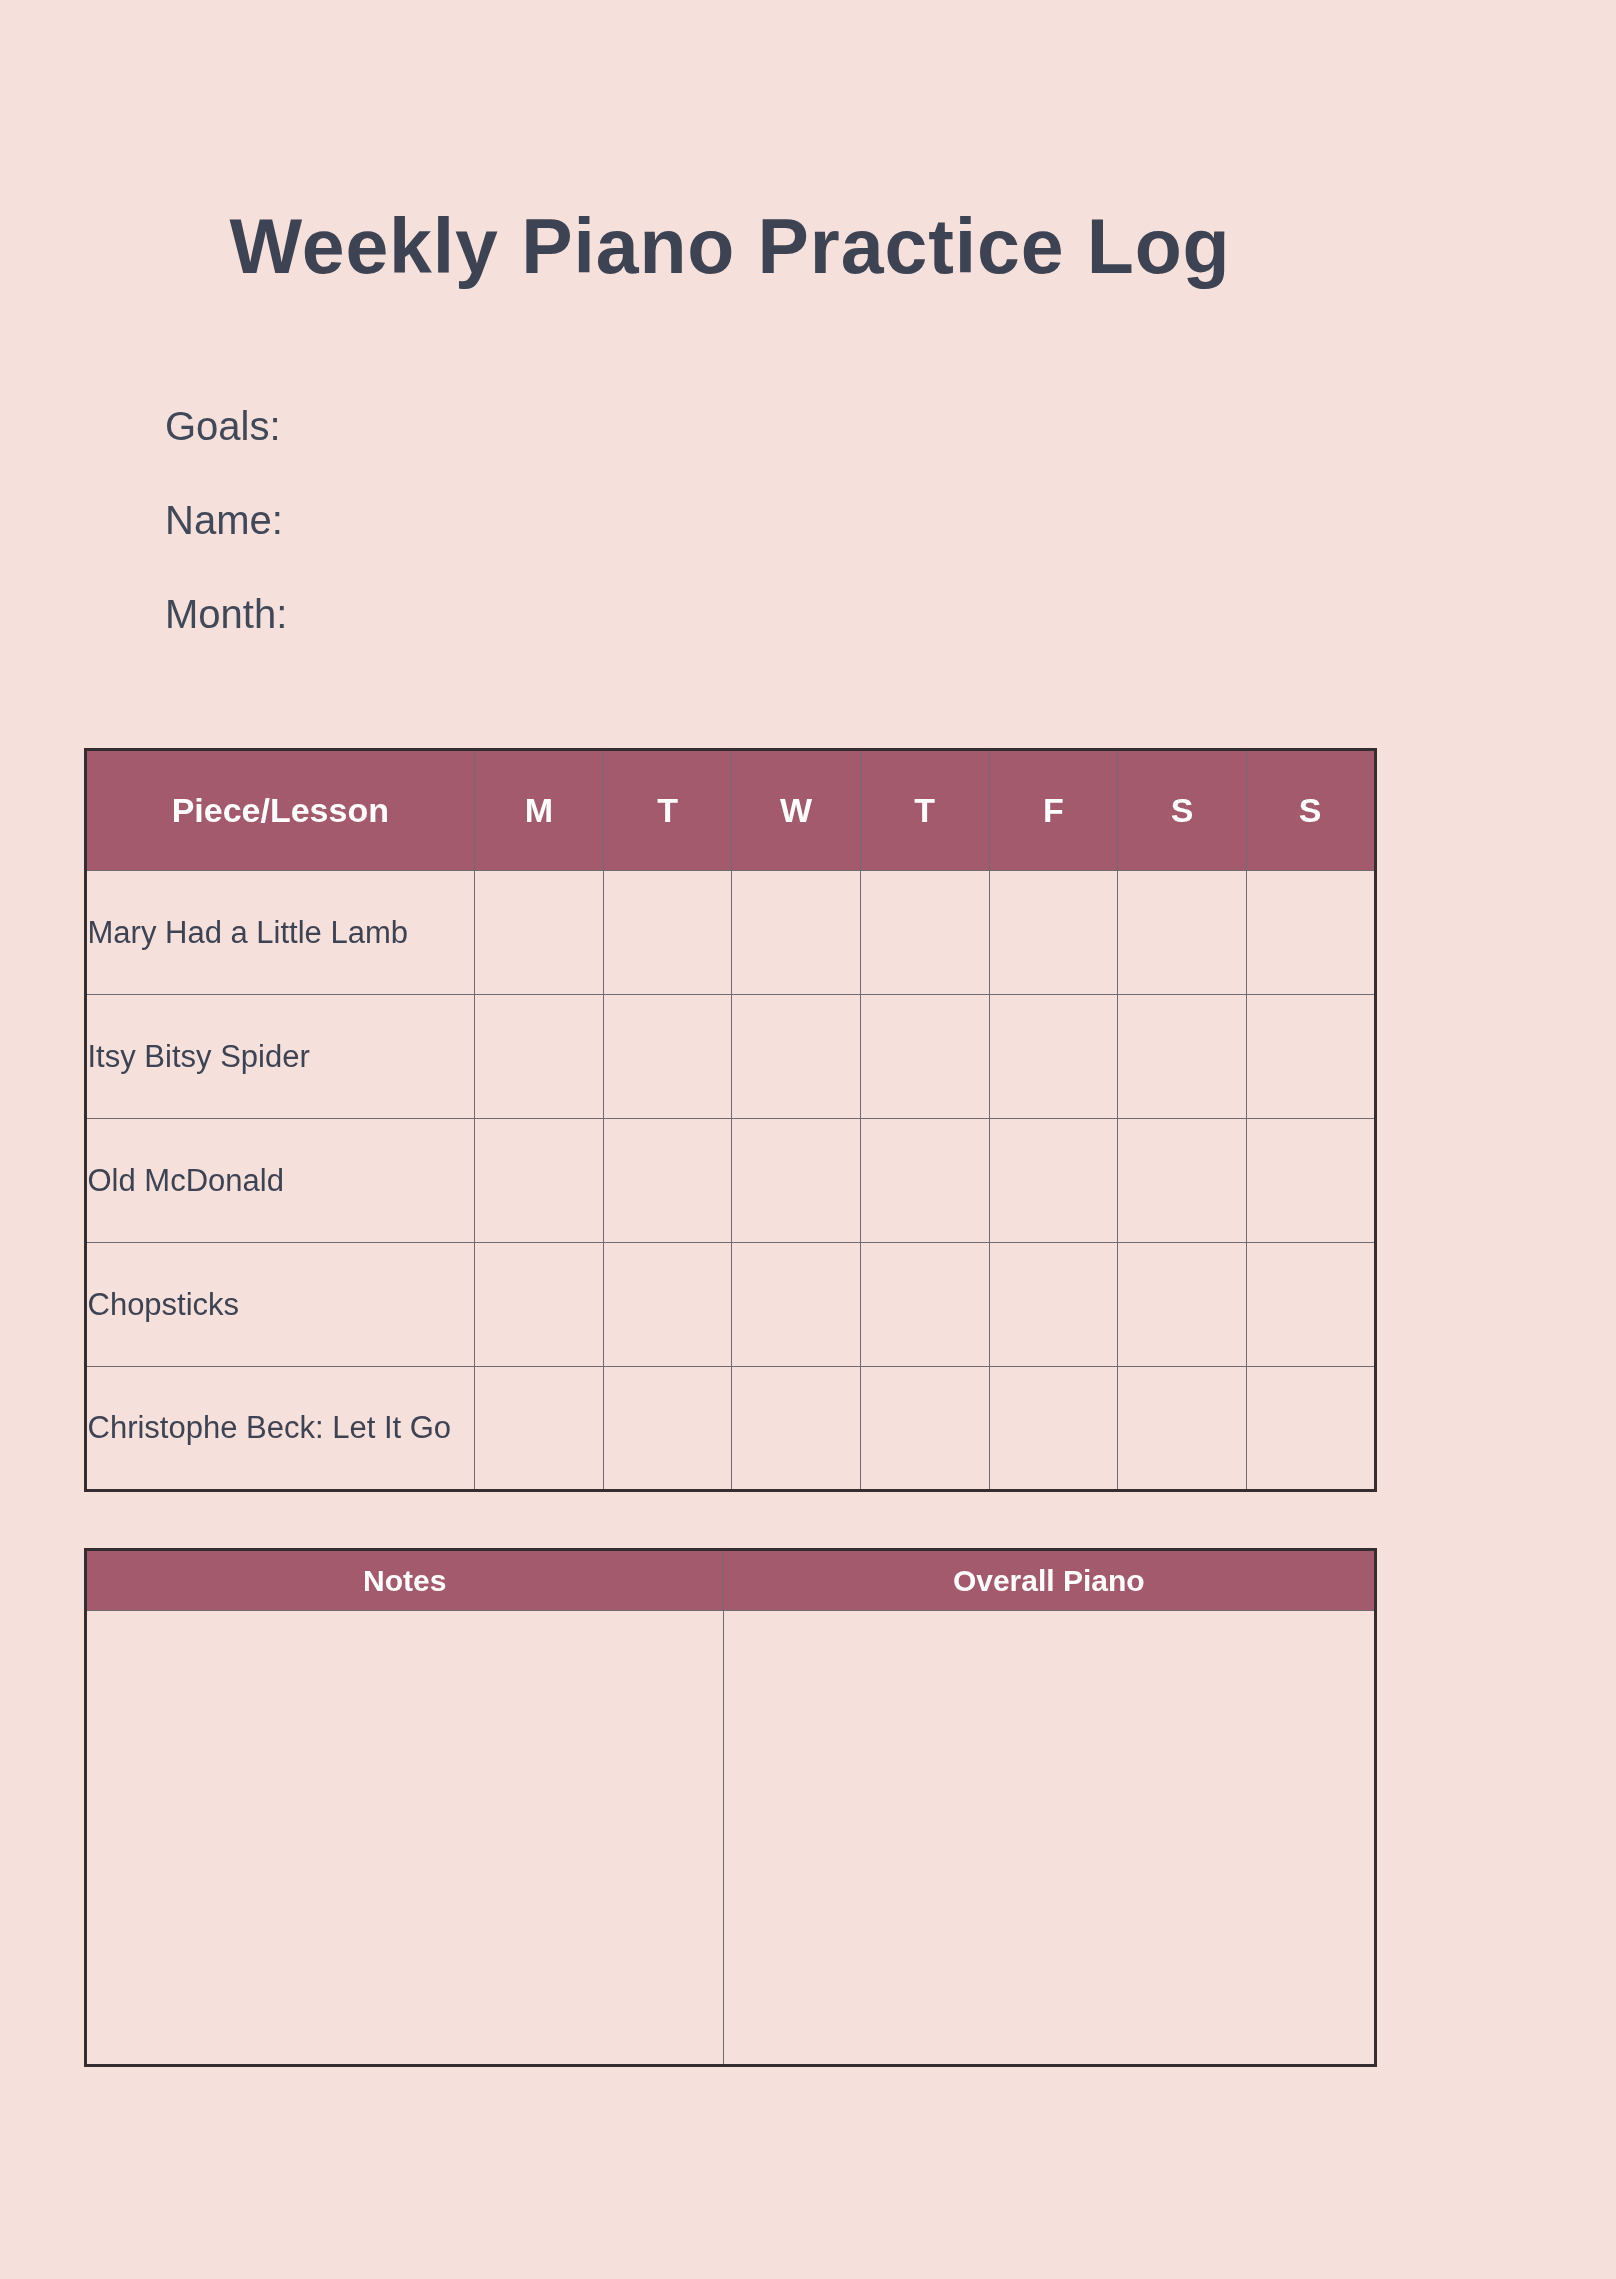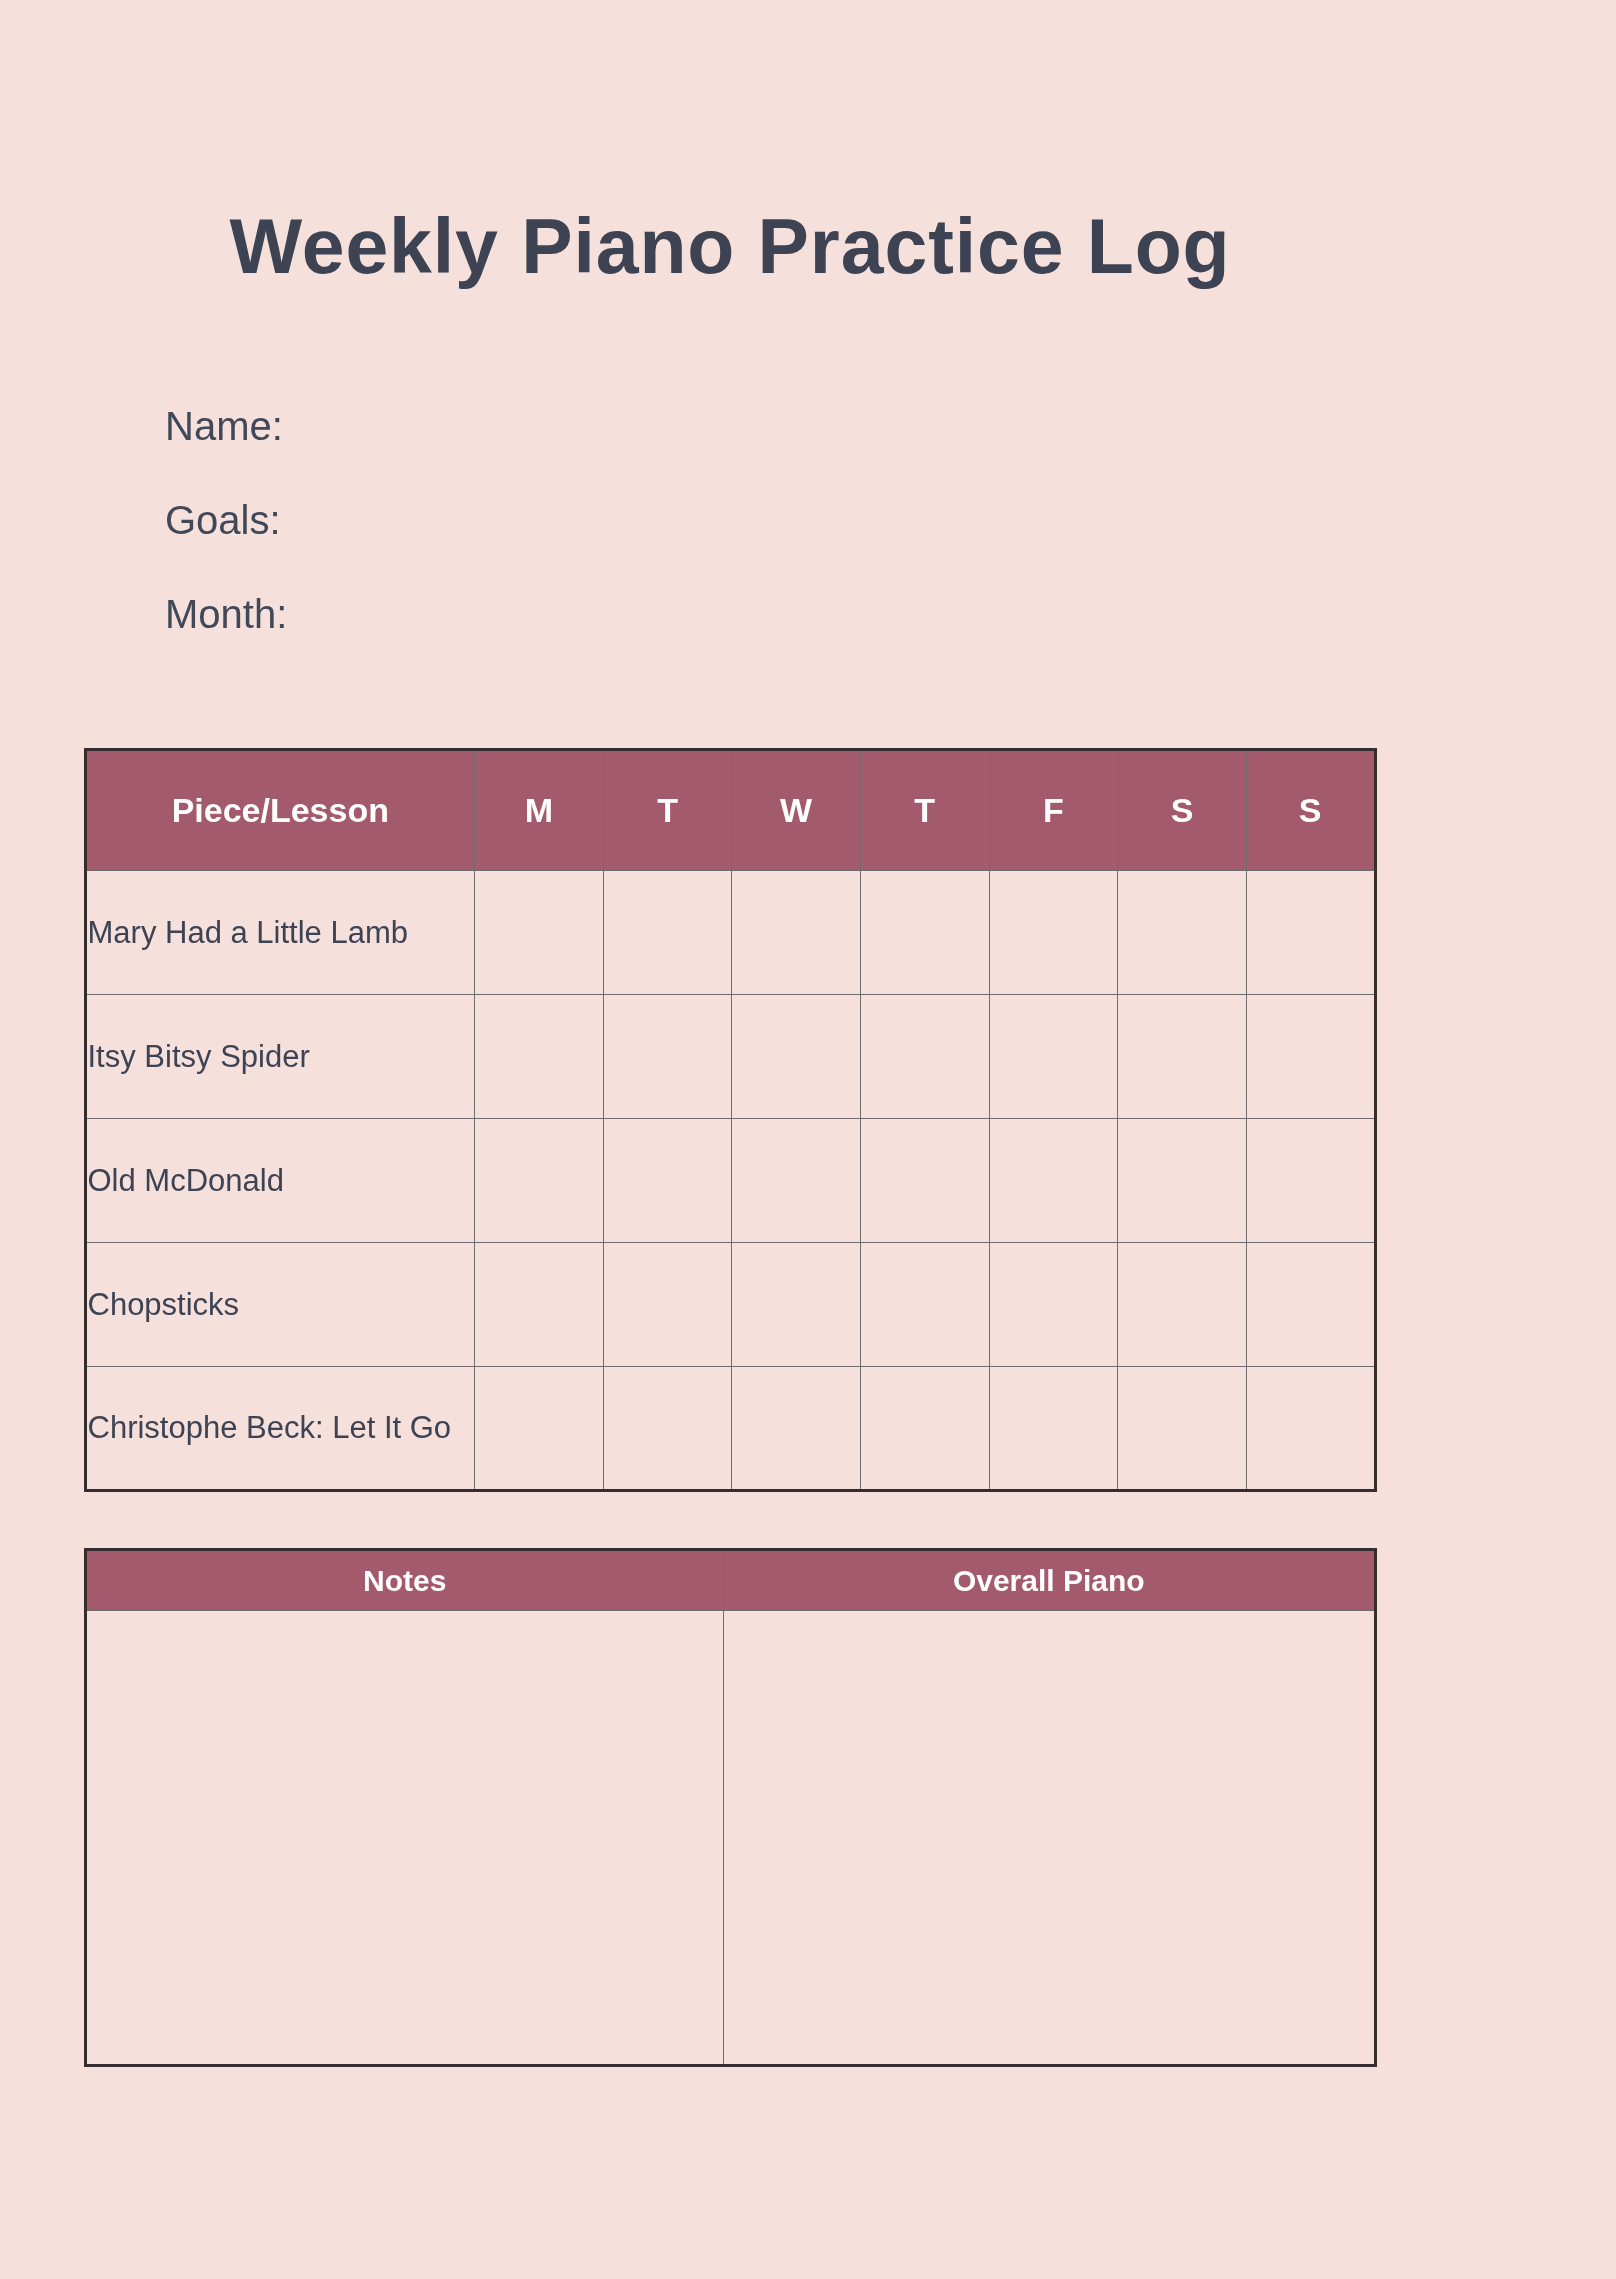--- a/index.html
+++ b/index.html
@@ -89,22 +89,22 @@
   }
 </style>
 </head>
 <body>
 
 <div class="page">
 
   <h1 class="title">Weekly Piano Practice Log</h1>
 
   <div class="fields">
+    <div class="field">Goals:</div>
     <div class="field">Name:</div>
-    <div class="field">Goals:</div>
     <div class="field">Month:</div>
   </div>
 
   <table class="practice-table">
     <colgroup>
       <col class="piece-col">
       <col class="day-col">
         <col class="day-col">
         <col class="day-col">
         <col class="day-col">

